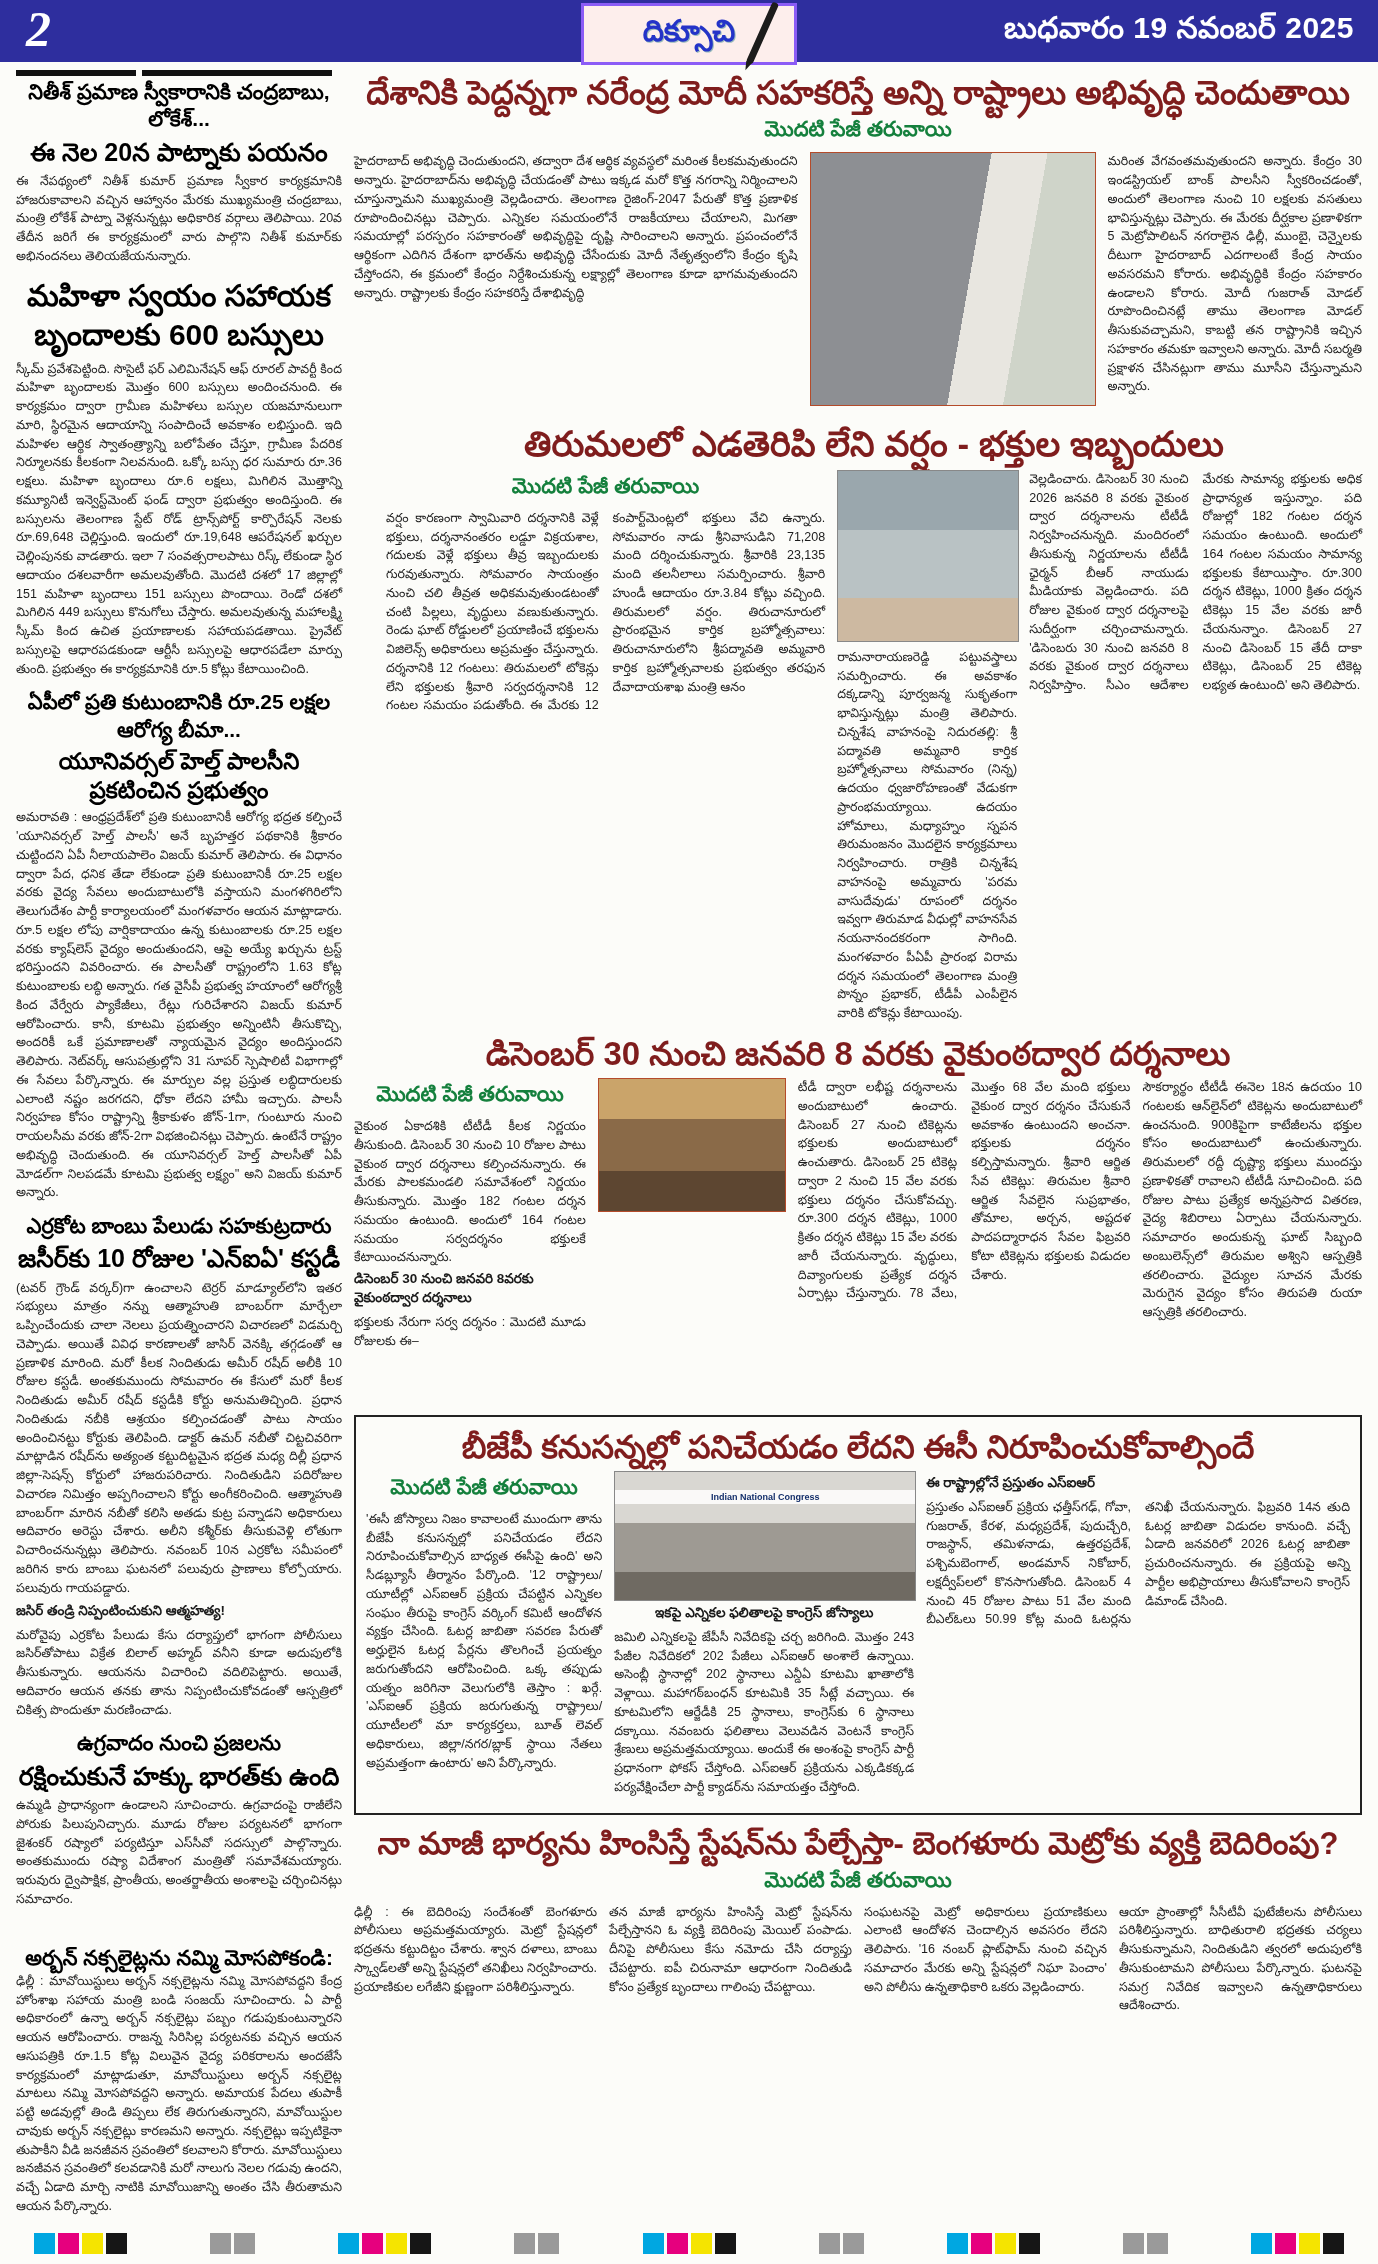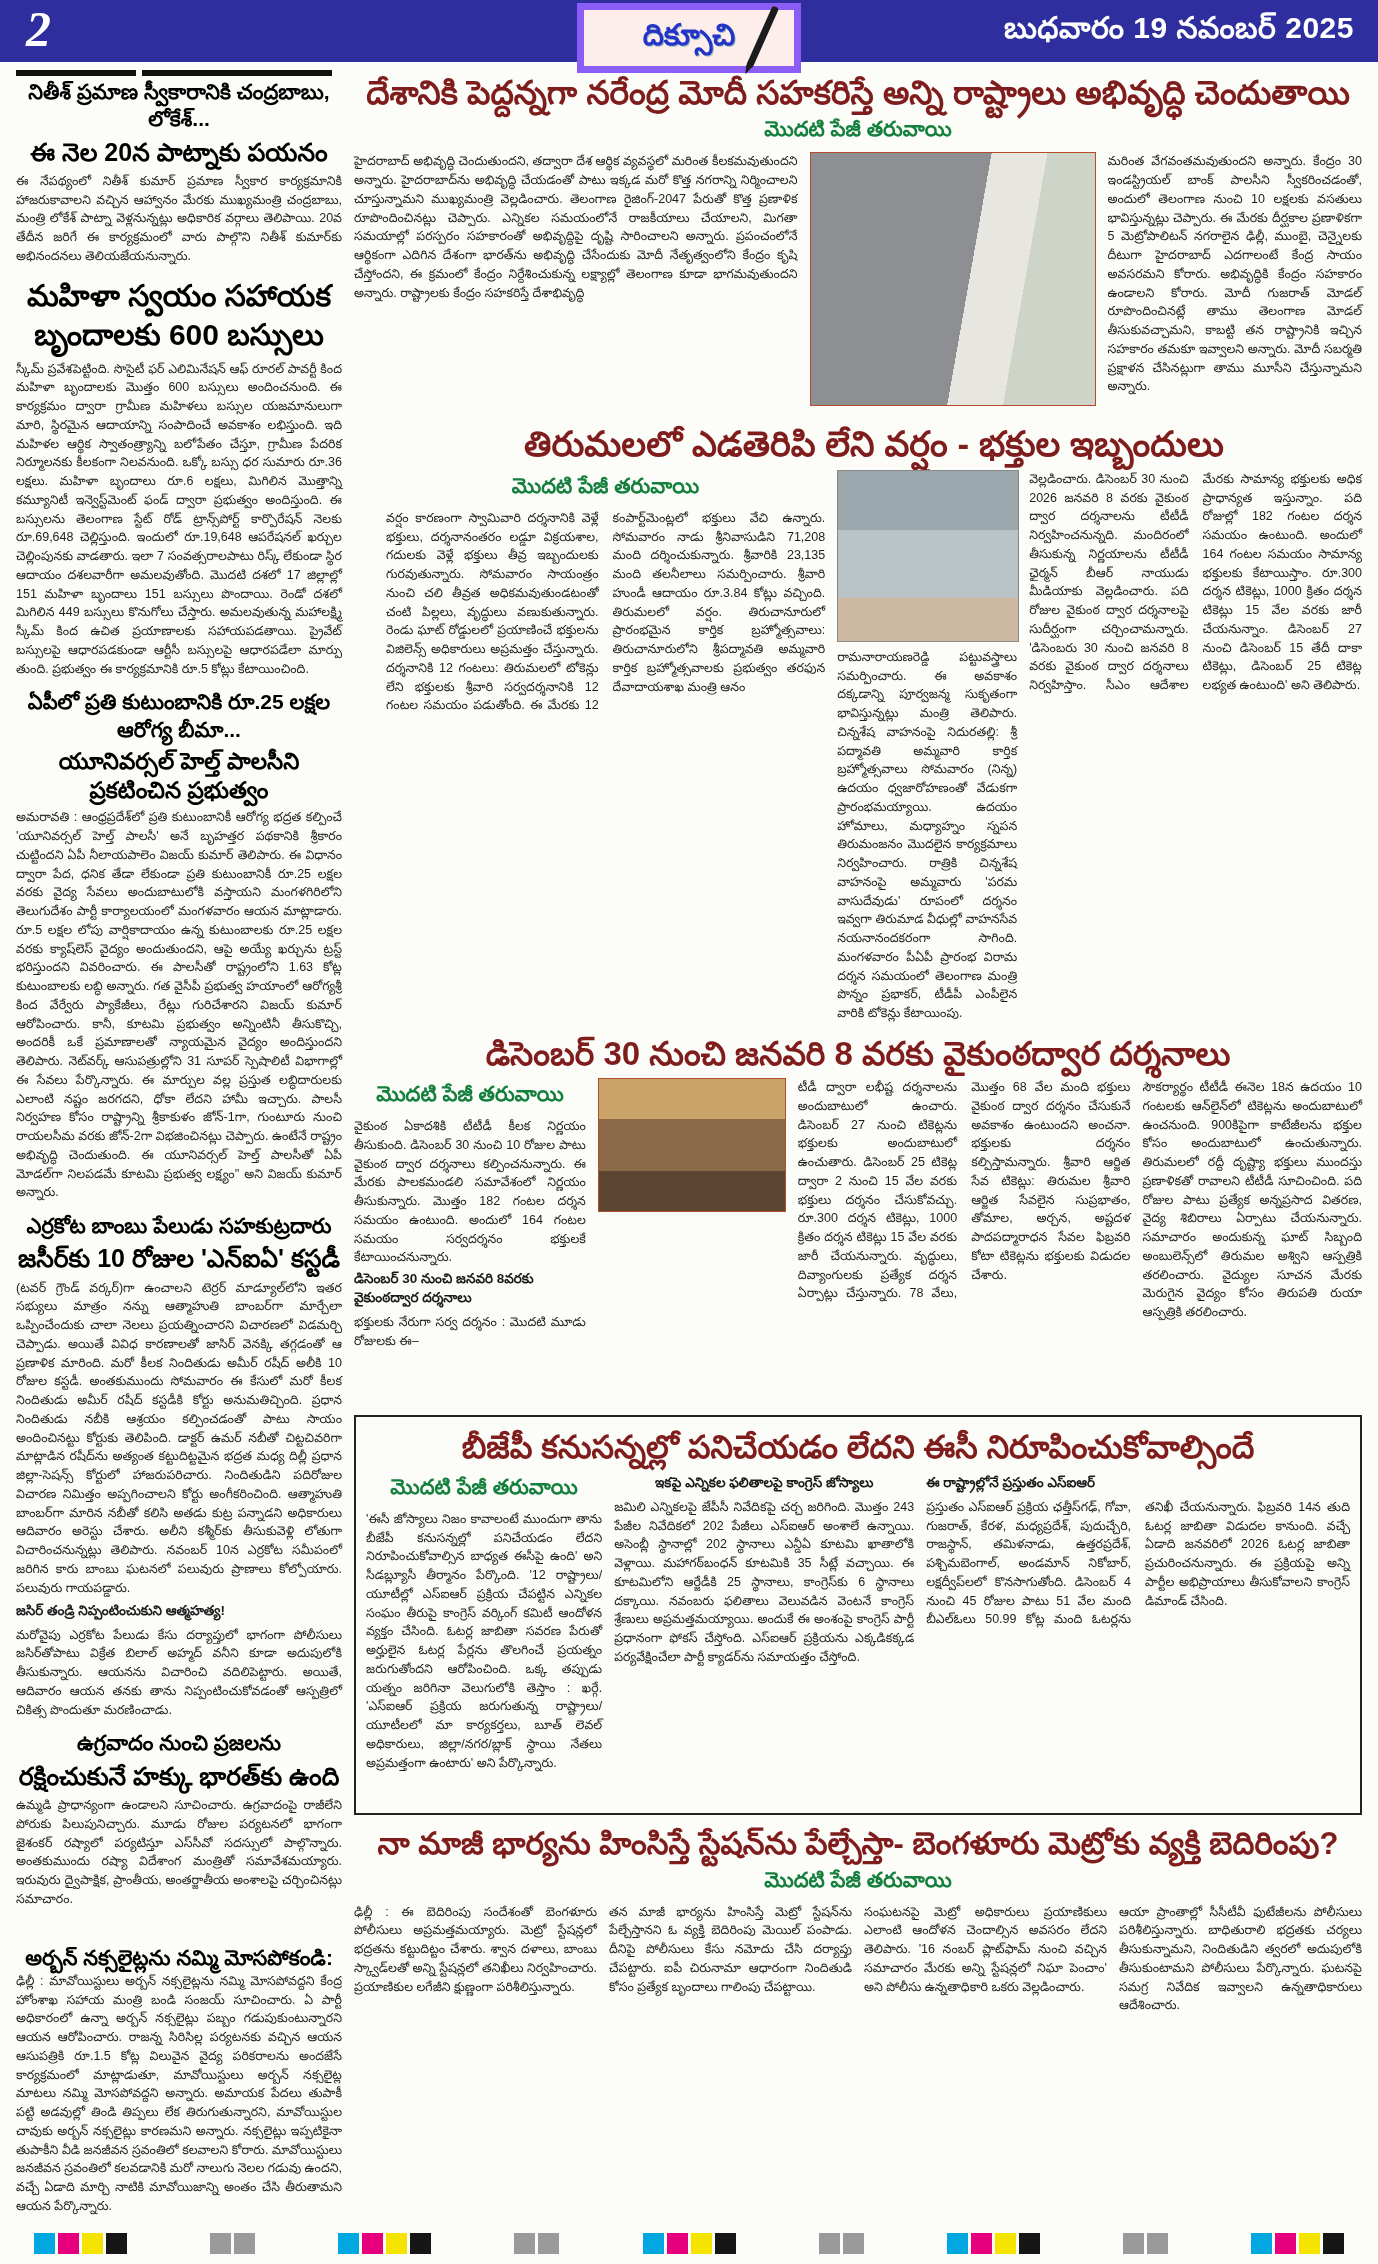--- a/index.html
+++ b/index.html
@@ -4,21 +4,21 @@
 <style>
   html,body{margin:0;padding:0;background:#e8e8e8;}
   .page{width:1378px;height:2264px;background:#fcfcf9;position:relative;overflow:hidden;
         font-family:"Liberation Sans",sans-serif;color:#1a1a1a;margin:0 auto;}
   
   .masthead{position:relative;height:62px;background:#2e2e9e;display:flex;align-items:center;}
   .pagenum{color:#fff;font-size:50px;font-weight:bold;font-family:"Liberation Serif",serif;
            font-style:italic;padding:0 0 4px 26px;line-height:1;}
   .issue-date{margin-left:auto;color:#fff;font-weight:bold;font-size:30px;padding-right:24px;letter-spacing:.5px;}
   .logo-box{position:absolute;left:50%;top:3px;transform:translateX(-50%);width:210px;height:56px;
-            background:#fdeeec;border:7px solid #8b5cf6;display:flex;align-items:center;justify-content:center;}
+            background:#fdeeec;border:3px solid #8b5cf6;display:flex;align-items:center;justify-content:center;}
   .logo-text{color:#2433c8;font-size:30px;font-weight:bold;text-shadow:1px 1px 0 #9bb;}
   .pen-icon{position:absolute;right:28px;top:-6px;width:7px;height:66px;background:#1c1c1c;
             transform:rotate(24deg);border-radius:3px;}
   .pen-icon:after{content:"";position:absolute;bottom:-8px;left:0;border-left:3.5px solid transparent;
             border-right:3.5px solid transparent;border-top:9px solid #1c1c1c;}
   
   .content{display:flex;gap:12px;padding:8px 16px 0 16px;}
   .left-col{width:326px;flex:none;}
   .main-zone{flex:1;min-width:0;}
   .art{margin-bottom:10px;}
@@ -153,20 +153,23 @@
       </div>
 
       <div class="art boxed" style="min-height:380px;">
         <div class="h-xl" style="font-size:32px;">బీజేపీ కనుసన్నల్లో పనిచేయడం లేదని ఈసీ నిరూపించుకోవాల్సిందే</div>
         <div class="row">
           <div style="width:24%;">
             <div class="cont-label">మొదటి పేజీ తరువాయి</div>
             <div class="body-txt">'ఈసీ జోస్యాలు నిజం కావాలంటే ముందుగా తాను బీజేపీ కనుసన్నల్లో పనిచేయడం లేదని నిరూపించుకోవాల్సిన బాధ్యత ఈసీపై ఉంది' అని సీడబ్ల్యూసీ తీర్మానం పేర్కొంది. '12 రాష్ట్రాలు/యూటీల్లో ఎస్ఐఆర్ ప్రక్రియ చేపట్టిన ఎన్నికల సంఘం తీరుపై కాంగ్రెస్ వర్కింగ్ కమిటీ ఆందోళన వ్యక్తం చేసింది. ఓటర్ల జాబితా సవరణ పేరుతో అర్హులైన ఓటర్ల పేర్లను తొలగించే ప్రయత్నం జరుగుతోందని ఆరోపించింది. ఒక్క తప్పుడు యత్నం జరిగినా వెలుగులోకి తెస్తాం : ఖర్గే. 'ఎస్ఐఆర్ ప్రక్రియ జరుగుతున్న రాష్ట్రాలు/యూటీలలో మా కార్యకర్తలు, బూత్ లెవల్ అధికారులు, జిల్లా/నగర/బ్లాక్ స్థాయి నేతలు అప్రమత్తంగా ఉంటారు' అని పేర్కొన్నారు.</div>
           </div>
           <div style="width:300px;flex:none;">
+            <div class="ph ph-plain g-cong" style="width:300px;height:128px;">
+              <span class="ph-banner">Indian National Congress</span>
+            </div>
             <div class="bold-sub" style="text-align:center;">ఇకపై ఎన్నికల ఫలితాలపై కాంగ్రెస్ జోస్యాలు</div>
             <div class="body-txt">జమిలి ఎన్నికలపై జేపీసీ నివేదికపై చర్చ జరిగింది. మొత్తం 243 పేజీల నివేదికలో 202 పేజీలు ఎస్ఐఆర్ అంశాలే ఉన్నాయి. అసెంబ్లీ స్థానాల్లో 202 స్థానాలు ఎన్డీఏ కూటమి ఖాతాలోకి వెళ్లాయి. మహాగఠ్‌బంధన్ కూటమికి 35 సీట్లే వచ్చాయి. ఈ కూటమిలోని ఆర్జేడీకి 25 స్థానాలు, కాంగ్రెస్‌కు 6 స్థానాలు దక్కాయి. నవంబరు ఫలితాలు వెలువడిన వెంటనే కాంగ్రెస్ శ్రేణులు అప్రమత్తమయ్యాయి. అందుకే ఈ అంశంపై కాంగ్రెస్ పార్టీ ప్రధానంగా ఫోకస్ చేస్తోంది. ఎస్ఐఆర్ ప్రక్రియను ఎక్కడికక్కడ పర్యవేక్షించేలా పార్టీ క్యాడర్‌ను సమాయత్తం చేస్తోంది.</div>
           </div>
           <div style="flex:1;">
             <div class="bold-sub">ఈ రాష్ట్రాల్లోనే ప్రస్తుతం ఎస్ఐఆర్</div>
             <div class="body-txt cols-2">ప్రస్తుతం ఎస్ఐఆర్ ప్రక్రియ ఛత్తీస్‌గఢ్, గోవా, గుజరాత్, కేరళ, మధ్యప్రదేశ్, పుదుచ్చేరి, రాజస్థాన్, తమిళనాడు, ఉత్తరప్రదేశ్, పశ్చిమబెంగాల్, అండమాన్ నికోబార్, లక్షద్వీప్‌లలో కొనసాగుతోంది. డిసెంబర్ 4 నుంచి 45 రోజుల పాటు 51 వేల మంది బీఎల్ఓలు 50.99 కోట్ల మంది ఓటర్లను తనిఖీ చేయనున్నారు. ఫిబ్రవరి 14న తుది ఓటర్ల జాబితా విడుదల కానుంది. వచ్చే ఏడాది జనవరిలో 2026 ఓటర్ల జాబితా ప్రచురించనున్నారు. ఈ ప్రక్రియపై అన్ని పార్టీల అభిప్రాయాలు తీసుకోవాలని కాంగ్రెస్ డిమాండ్ చేసింది.</div>
           </div>
         </div>
       </div>
 

